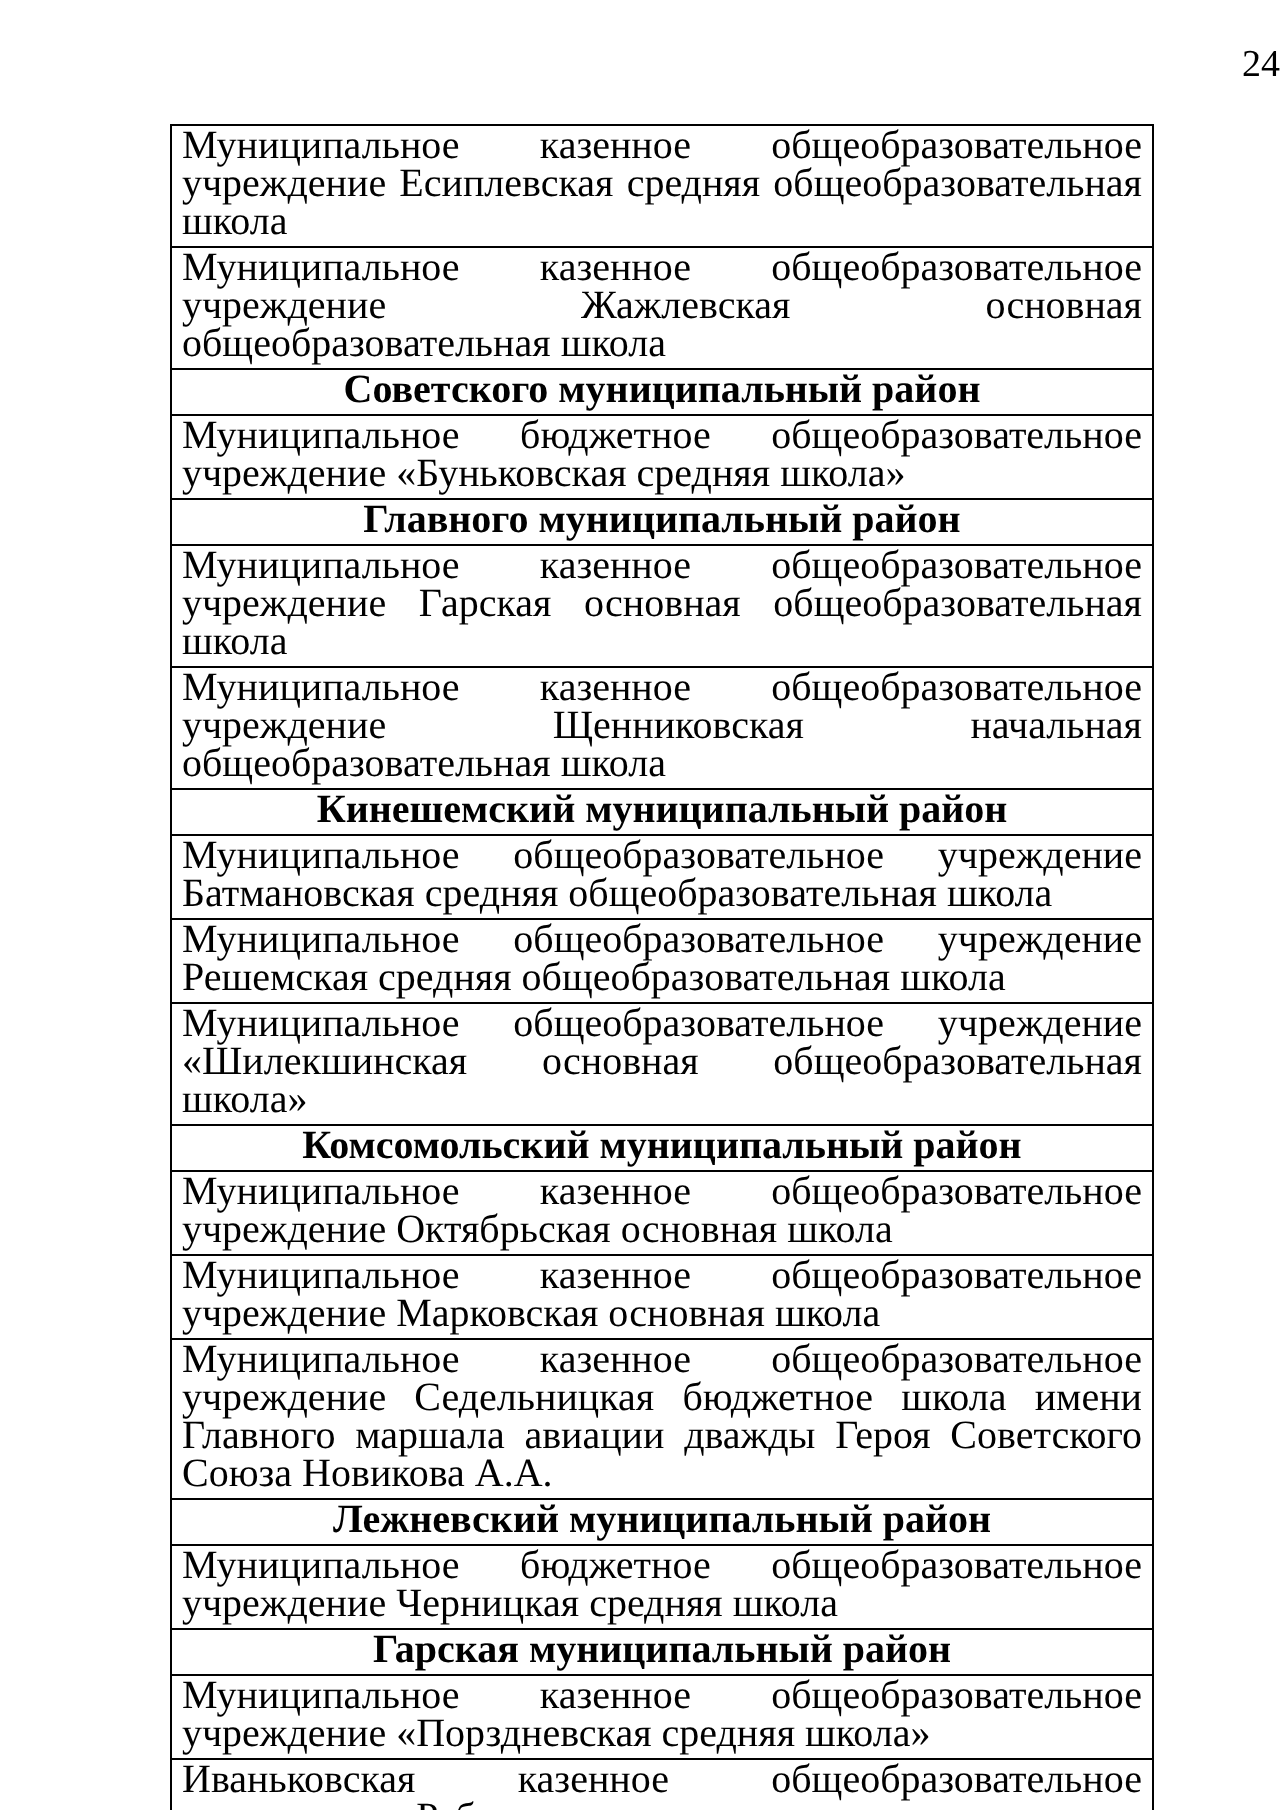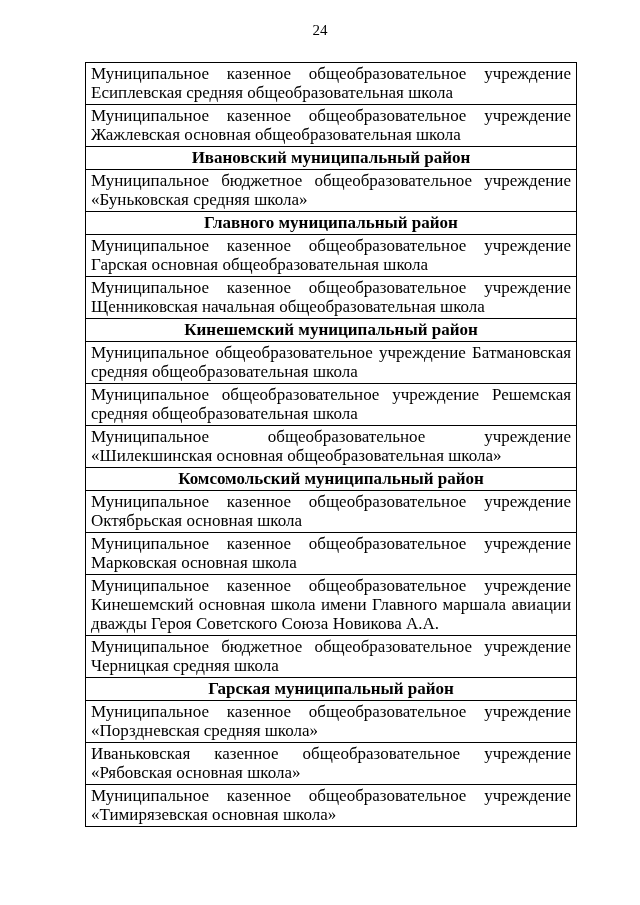--- a/index.html
+++ b/index.html
@@ -12,35 +12,35 @@
     height: 905px;
     position: relative;
     font-family: "Liberation Serif", serif;
     color: #000000;
   }
   .page-number {
     position: absolute;
     top: 22px;
     left: 0;
     width: 100%;
-    text-align: center;
-    font-size: 15px;
+    text-align: right;
+    font-size: 19px;
   }
   .doc-table {
     position: absolute;
     top: 62px;
     left: 85px;
     width: 492px;
     border: 1px solid #000000;
     box-sizing: border-box;
   }
   .row {
     border-bottom: 1px solid #000000;
     padding: 1px 5px 2px 5px;
-    font-size: 17px;
+    font-size: 20px;
     line-height: 19px;
     text-align: justify;
     text-align-last: left;
   }
   .row:last-child {
     border-bottom: none;
   }
   .row.section {
     font-weight: bold;
     text-align: center;
@@ -48,31 +48,32 @@
   }
 </style>
 </head>
 <body>
 
 <div class="page-number">24</div>
 
 <div class="doc-table">
     <div class="row">Муниципальное казенное общеобразовательное учреждение Есиплевская средняя общеобразовательная школа</div>
     <div class="row">Муниципальное казенное общеобразовательное учреждение Жажлевская основная общеобразовательная школа</div>
-    <div class="row section">Ивановский муниципальный район</div>
+    <div class="row section">Советского муниципальный район</div>
     <div class="row">Муниципальное бюджетное общеобразовательное учреждение «Буньковская средняя школа»</div>
     <div class="row section">Главного муниципальный район</div>
     <div class="row">Муниципальное казенное общеобразовательное учреждение Гарская основная общеобразовательная школа</div>
     <div class="row">Муниципальное казенное общеобразовательное учреждение Щенниковская начальная общеобразовательная школа</div>
     <div class="row section">Кинешемский муниципальный район</div>
     <div class="row">Муниципальное общеобразовательное учреждение Батмановская средняя общеобразовательная школа</div>
     <div class="row">Муниципальное общеобразовательное учреждение Решемская средняя общеобразовательная школа</div>
     <div class="row">Муниципальное общеобразовательное учреждение «Шилекшинская основная общеобразовательная школа»</div>
     <div class="row section">Комсомольский муниципальный район</div>
     <div class="row">Муниципальное казенное общеобразовательное учреждение Октябрьская основная школа</div>
     <div class="row">Муниципальное казенное общеобразовательное учреждение Марковская основная школа</div>
-    <div class="row">Муниципальное казенное общеобразовательное учреждение Кинешемский основная школа имени Главного маршала авиации дважды Героя Советского Союза Новикова А.А.</div>
+    <div class="row">Муниципальное казенное общеобразовательное учреждение Седельницкая бюджетное школа имени Главного маршала авиации дважды Героя Советского Союза Новикова А.А.</div>
+    <div class="row section">Лежневский муниципальный район</div>
     <div class="row">Муниципальное бюджетное общеобразовательное учреждение Черницкая средняя школа</div>
     <div class="row section">Гарская муниципальный район</div>
     <div class="row">Муниципальное казенное общеобразовательное учреждение «Порздневская средняя школа»</div>
     <div class="row">Иваньковская казенное общеобразовательное учреждение «Рябовская основная школа»</div>
     <div class="row">Муниципальное казенное общеобразовательное учреждение «Тимирязевская основная школа»</div>
   </div>
 
 </body></html>

